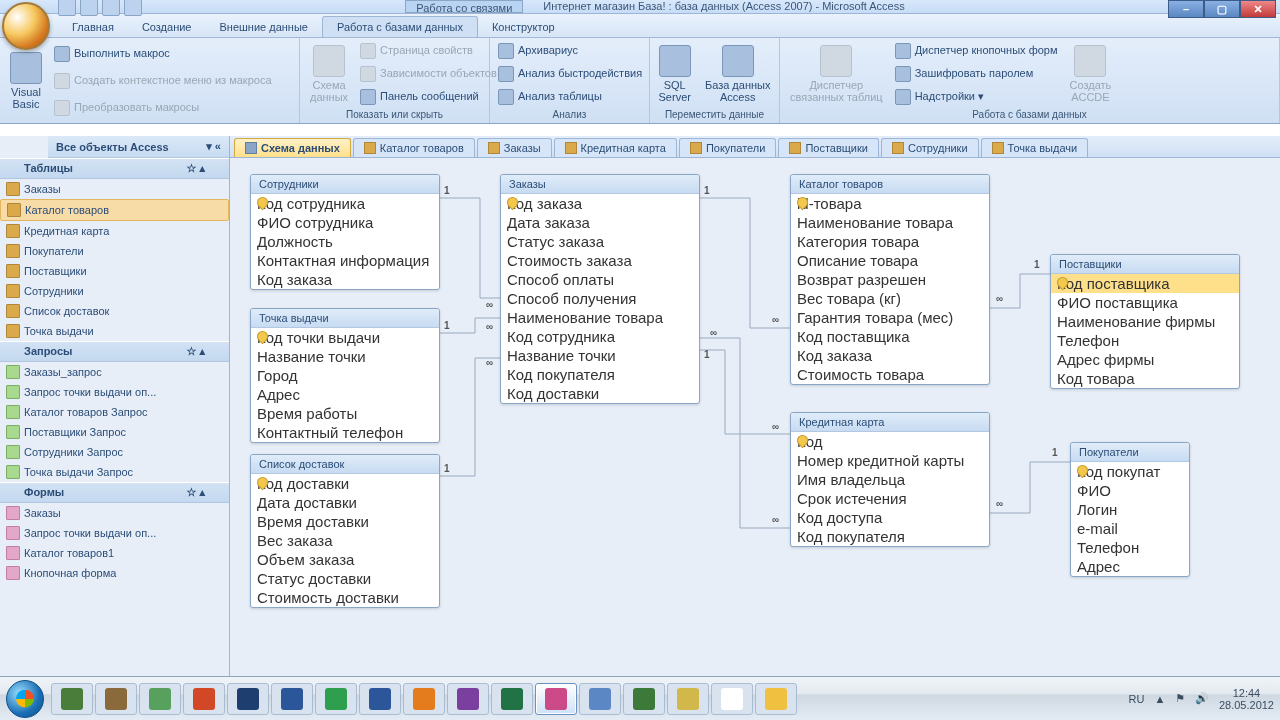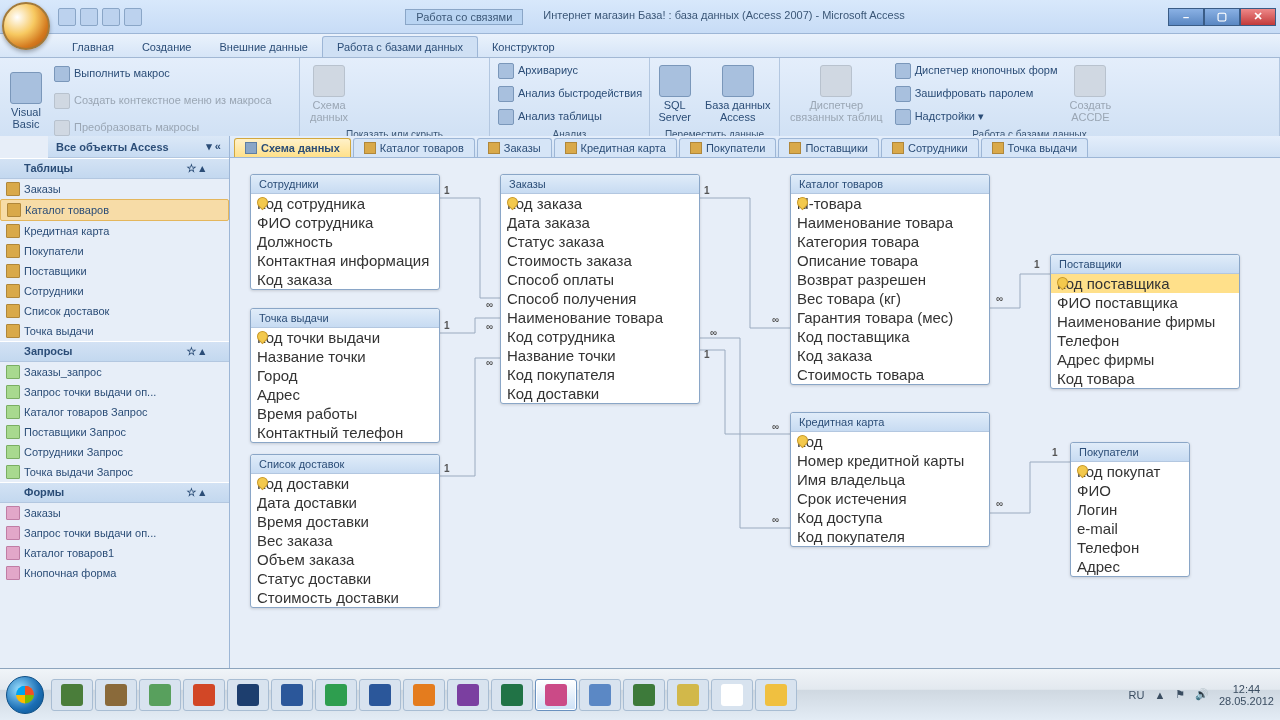--- a/index.html
+++ b/index.html
@@ -1,17 +1,17 @@
 <!DOCTYPE html>
 <html><head>
 <meta charset="utf-8">
 <style>
 * { margin:0; padding:0; box-sizing:border-box; font-family:Tahoma,Segoe UI,sans-serif; font-size:11px; }
 html,body { width:1280px; height:720px; overflow:hidden; background:#fff; }
-.titlebar { height:34px; background:linear-gradient(#d8e8fb,#c7dcf6); display:flex; align-items:center; border-bottom:1px solid #9db6d6; position:relative; }
+.titlebar { height:14px; background:linear-gradient(#d8e8fb,#c7dcf6); display:flex; border-bottom:1px solid #9db6d6; position:relative; }
 .office-btn { width:48px; height:48px; border-radius:50%; background:radial-gradient(circle at 30% 30%,#fff,#f7c961 40%,#d47a1f 70%,#b04f0b); position:absolute; left:2px; top:2px; z-index:100; border:2px solid #a37a3a; box-shadow:0 2px 4px rgba(0,0,0,.3); }
 .qat { margin-left:58px; display:flex; gap:4px; align-items:center; }
 .qat span { width:18px; height:18px; background:#bcd2ee; border:1px solid #8aa6c7; border-radius:2px; }
 .title-center { flex:1; text-align:center; color:#3b5777; display:flex; justify-content:center; gap:20px; }
 .context-label { background:#b9d4f2; padding:1px 10px; border:1px solid #8aa6c7; }
 .win-btns { display:flex; margin-right:4px; }
 .win-btns div { width:36px; height:18px; display:flex; align-items:center; justify-content:center; color:#fff; font-weight:bold; border:1px solid #3a5c86; }
 .wmin,.wmax { background:linear-gradient(#8ab1e4,#5a87c2); }
 .wclose { background:linear-gradient(#e88,#c23a3a); width:44px; }
 .tabs-row { height:24px; background:linear-gradient(#eaf2fc,#d6e5f7); display:flex; align-items:flex-end; padding-left:58px; border-bottom:1px solid #a2b8d4; }
@@ -45,21 +45,21 @@
 .canvas { flex:1; background:#e7eef8; position:relative; overflow:hidden; }
 .tblbox { position:absolute; background:#fff; border:1px solid #8aa6c7; border-radius:3px; box-shadow:0 1px 3px rgba(0,0,0,.15); }
 .tblhdr { background:linear-gradient(#e0ecf9,#c7dbf2); color:#2b4d77; padding:3px 8px; border-bottom:1px solid #b3c7e0; border-radius:3px 3px 0 0; }
 .fld { padding:1px 4px 1px 6px; color:#333; position:relative; font-size:15px; }
 .fld.pk::before { content:""; position:absolute; left:6px; top:3px; width:9px; height:9px; background:#f3c94d; border:1px solid #c99a2a; border-radius:50% 50% 50% 0; transform:rotate(-45deg); }
 .fld.sel { background:#ffe08a; }
 svg.cxn { position:absolute; top:0; left:0; width:100%; height:100%; pointer-events:none; }
 .cxn path { stroke:#9aaabf; stroke-width:1; fill:none; }
 .cxn text { font-size:10px; fill:#555; font-weight:bold; }
 .statusbar { position:absolute; bottom:0; left:0; right:0; height:28px; background:linear-gradient(#dce8f6,#c0d4ec); color:#3b5777; padding:0 8px; display:flex; align-items:flex-start; border-top:1px solid #9db6d6; }
-.taskbar { position:absolute; bottom:0; left:0; right:0; height:52px; background:linear-gradient(#f0f4f8 0,#e3e9ef 40%,#cfd8e1 41%,#e3ecf5 100%); border-top:1px solid #8da4bd; display:flex; align-items:center; padding:0 6px; }
+.taskbar { position:absolute; bottom:0; left:0; right:0; height:44px; background:linear-gradient(#f0f4f8 0,#e3e9ef 40%,#cfd8e1 41%,#e3ecf5 100%); border-top:1px solid #8da4bd; display:flex; align-items:center; padding:0 6px; }
 .start { width:38px; height:38px; border-radius:50%; background:radial-gradient(circle at 35% 35%,#9be0ff,#1a6eb5 60%,#0d4f86); border:1px solid #0d4f86; margin-right:6px; position:relative; }
 .start::after { content:""; position:absolute; inset:9px; background:conic-gradient(#f25022 0 25%,#7fba00 25% 50%,#ffb900 50% 75%,#00a4ef 75%); clip-path:circle(50%); }
 .tb-ico { width:42px; height:32px; margin:0 1px; background:#d8e3ef; border:1px solid #a8bdd3; border-radius:3px; display:flex; align-items:center; justify-content:center; }
 .tb-ico span { width:22px; height:22px; border-radius:3px; }
 .tb-ico.active { background:linear-gradient(#fff,#cde1f7); border-color:#6a91bf; box-shadow:inset 0 0 0 1px #fff; }
 .tray { margin-left:auto; display:flex; align-items:center; gap:10px; color:#3a4d61; }
 .tray .clock { text-align:center; line-height:12px; font-size:11px; }
 </style>
 </head>
 <body>
@@ -106,20 +106,25 @@
       </div>
     </div>
   </div>
   <div class="rgroup" style="width:190px">
     <div style="display:flex;gap:6px;flex:1">
       <div class="rbig disabled">
           <div class="rico"></div>
           <div style="white-space:pre;text-align:center">Схема
 данных</div>
         </div>
+      <div style="display:flex;flex-direction:column;justify-content:space-around">
+        <div class="rline disabled"><span class="ricos"></span><span>Страница свойств</span></div>
+        <div class="rline disabled"><span class="ricos"></span><span>Зависимости объектов</span></div>
+        <div class="rline"><span class="ricos"></span><span>Панель сообщений</span></div>
+      </div>
     </div>
     <div class="label">Показать или скрыть</div>
   </div>
   <div class="rgroup" style="width:160px">
     <div style="display:flex;flex-direction:column;justify-content:space-around;flex:1">
       <div class="rline"><span class="ricos"></span><span>Архивариус</span></div>
       <div class="rline"><span class="ricos"></span><span>Анализ быстродействия</span></div>
       <div class="rline"><span class="ricos"></span><span>Анализ таблицы</span></div>
     </div>
     <div class="label">Анализ</div>

